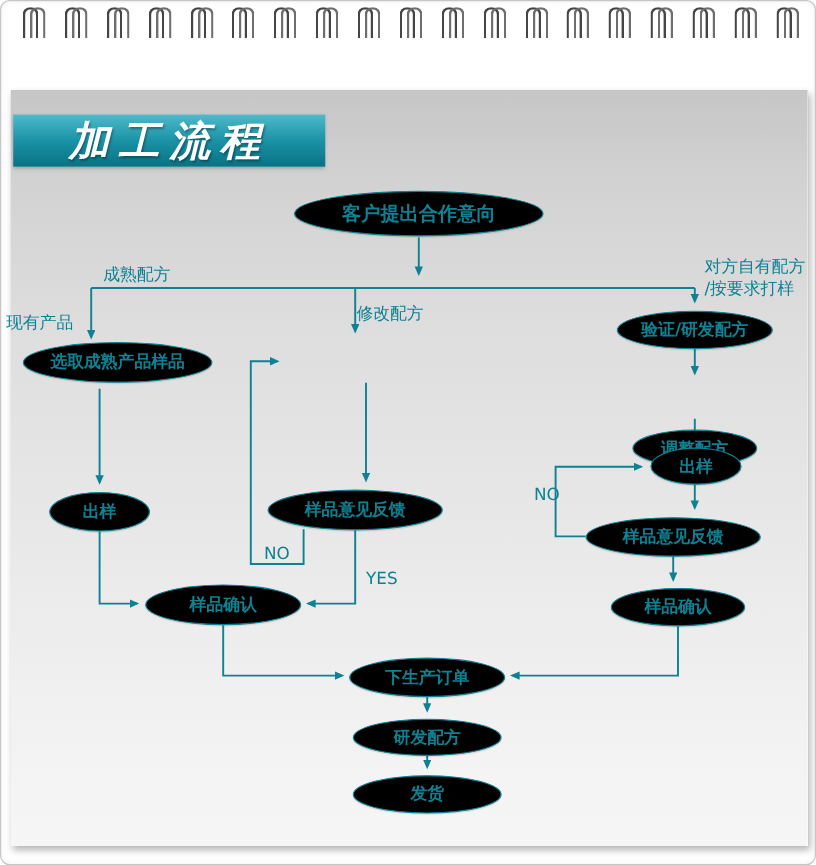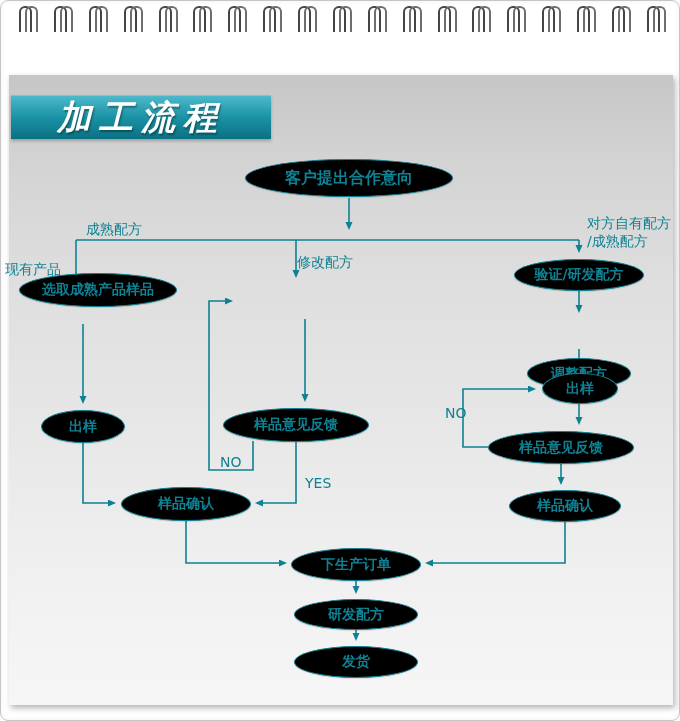--- a/index.html
+++ b/index.html
@@ -113,34 +113,34 @@
     <path class="fl" d="M578,348 V365" marker-end="url(#ah)"></path>
     <path class="fl" d="M578,403 V422" marker-end="url(#ah)"></path>
     <path class="fl" d="M487,446 H462 V388 H533" marker-end="url(#ah)"></path>
     <path class="fl" d="M560,463 V482" marker-end="url(#ah)"></path>
     <path class="fl" d="M564,521 V562 H426" marker-end="url(#ah)"></path>
     <path class="fl" d="M355,580 V591" marker-end="url(#ah)"></path>
     <path class="fl" d="M355,629 V638" marker-end="url(#ah)"></path>
   </svg>
 
   <div class="node big" style="left:244px;top:158px;width:208px;height:38px;">客户提出合作意向</div>
-  <div class="node" style="left:18px;top:272px;width:158px;height:34px;">选取成熟产品样品</div>
+  <div class="node" style="left:18px;top:284px;width:158px;height:34px;">选取成熟产品样品</div>
   <div class="node" style="left:40px;top:409px;width:84px;height:33px;">出样</div>
   <div class="node" style="left:120px;top:486px;width:130px;height:34px;">样品确认</div>
   <div class="node" style="left:222px;top:407px;width:146px;height:34px;">样品意见反馈</div>
   <div class="node" style="left:513px;top:258px;width:130px;height:32px;">验证/研发配方</div>
   <div class="node" style="left:526px;top:317px;width:104px;height:31px;margin-top:40px;">调整配方</div>
   <div class="node" style="left:541px;top:372px;width:76px;height:31px;">出样</div>
   <div class="node" style="left:487px;top:430px;width:146px;height:33px;">样品意见反馈</div>
   <div class="node" style="left:508px;top:489px;width:112px;height:32px;">样品确认</div>
   <div class="node" style="left:290px;top:547px;width:130px;height:33px;">下生产订单</div>
   <div class="node" style="left:293px;top:598px;width:124px;height:31px;">研发配方</div>
   <div class="node" style="left:293px;top:645px;width:124px;height:32px;">发货</div>
 
   <span class="label" style="left:85px;top:219px;">成熟配方</span>
   <span class="label" style="left:4px;top:259px;text-align:right;">现有产品</span>
   <span class="label" style="left:296px;top:252px;text-align:center;">修改配方</span>
-  <span class="label" style="left:570px;top:213px;margin-left:16px;"><span>对方自有配方</span><br><span>/成熟配方</span></span>
+  <span class="label" style="left:570px;top:213px;margin-left:16px;"><span>对方自有配方</span><br><span>/按要求打样</span></span>
   <span class="label" style="left:219px;top:452px;">NO</span>
   <span class="label" style="left:304px;top:473px;">YES</span>
   <span class="label" style="left:444px;top:403px;">NO</span>
 
 </div>
 
 </body></html>

